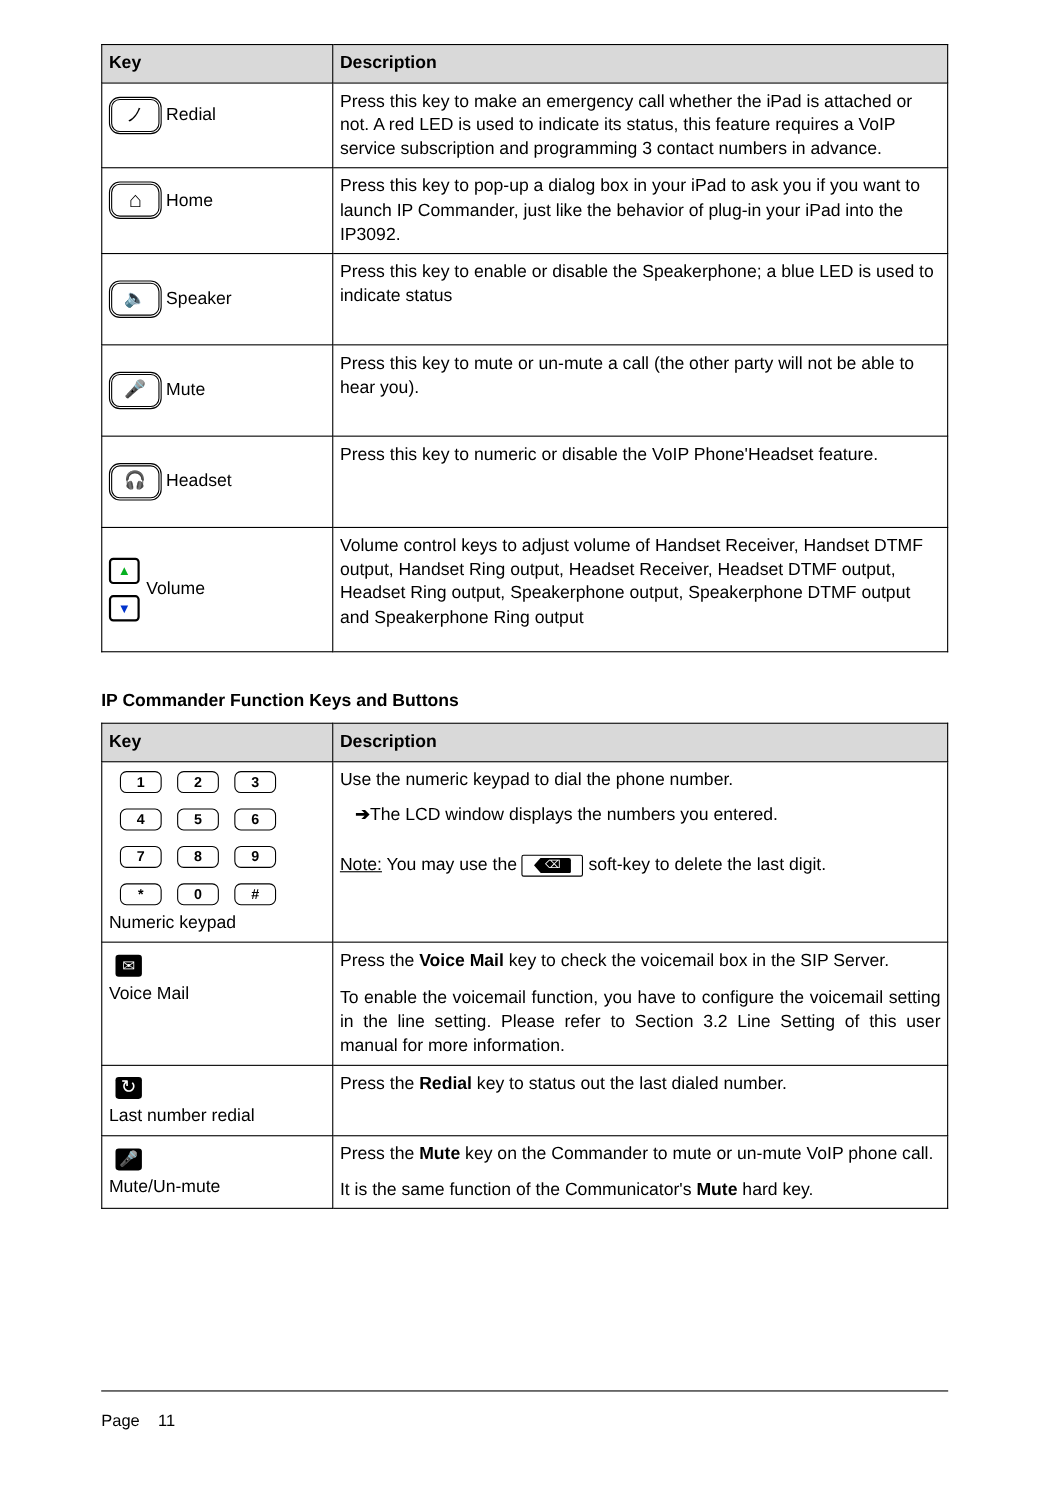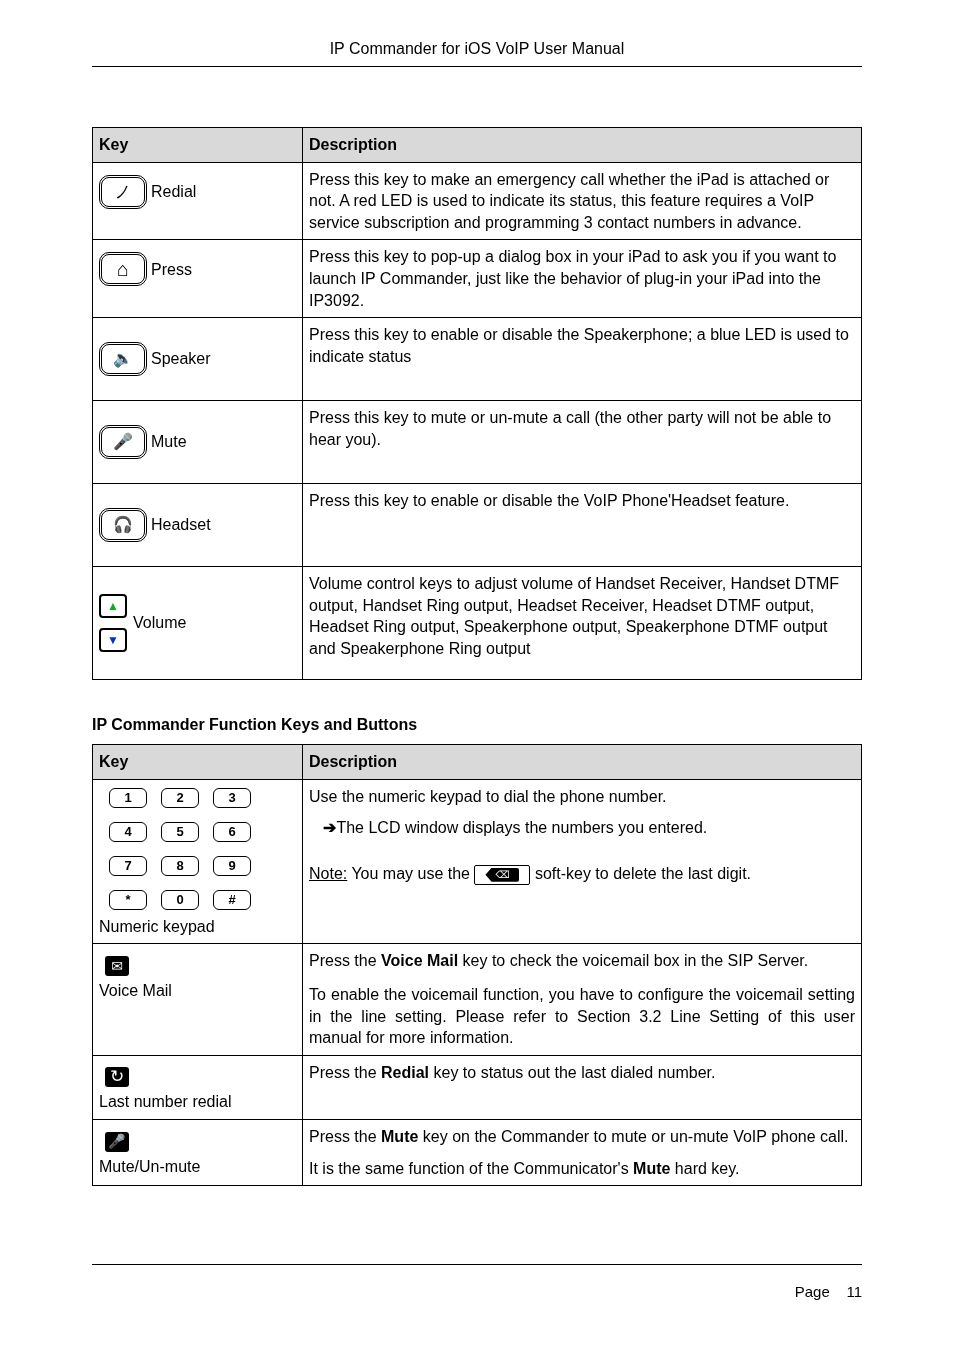--- a/index.html
+++ b/index.html
@@ -147,31 +147,30 @@
     clip-path: polygon(18% 0, 100% 0, 100% 100%, 18% 100%, 0 50%);
     display:flex;align-items:center;justify-content:center;
     color:#fff;font-size:10px;
   }
   .arrow { display:inline-block; font-weight:bold; }
   .footer {
     position: absolute;
     left: 92px; right: 92px;
     bottom: 50px;
     border-top: 1.5px solid #000;
-    text-align: right;
+    text-align: left;
     padding-top: 18px;
     font-size: 15px;
   }
   u.note { text-decoration: underline; }
 </style>
 </head>
 <body>
 
 <div class="page">
-  <div class="header-line">IP Commander for iOS VoIP User Manual</div>
 
   <table class="desc-table">
     <colgroup>
         <col class="col-key">
         <col>
       </colgroup>
     <thead>
       <tr>
         <th>Key</th>
         <th>Description</th>
@@ -188,21 +187,21 @@
           </div>
         </td>
         <td>Press this key to make an emergency call whether the iPad is attached or not.    A red LED is used to indicate its status, this feature requires a VoIP service subscription and programming 3 contact numbers in advance.</td>
       </tr>
       <tr>
         <td>
           <div class="key-cell">
             <span class="hw-btn">
               <span class="hw-btn-inner" style="font-size:20px;">⌂</span>
             </span>
-            <span class="key-label">Press</span>
+            <span class="key-label">Home</span>
           </div>
         </td>
         <td>Press this key to pop-up a dialog box in your iPad to ask you if you want to launch IP Commander, just like the behavior of plug-in your iPad into the IP3092.</td>
       </tr>
       <tr>
         <td>
           <div class="key-cell-tall">
             <span class="hw-btn">
               <span class="hw-btn-inner">🔈</span>
             </span>
@@ -224,21 +223,21 @@
       </tr>
       <tr>
         <td>
           <div class="key-cell-tall">
             <span class="hw-btn">
               <span class="hw-btn-inner">🎧</span>
             </span>
             <span class="key-label">Headset</span>
           </div>
         </td>
-        <td>Press this key to enable or disable the VoIP Phone'Headset feature.</td>
+        <td>Press this key to numeric or disable the VoIP Phone'Headset feature.</td>
       </tr>
       <tr>
         <td>
           <div class="key-cell-vol">
             <span class="vol-stack">
               <span class="vol-btn vol-up">
                 <span>▲</span>
               </span>
               <span class="vol-btn vol-dn">
                 <span>▼</span>

